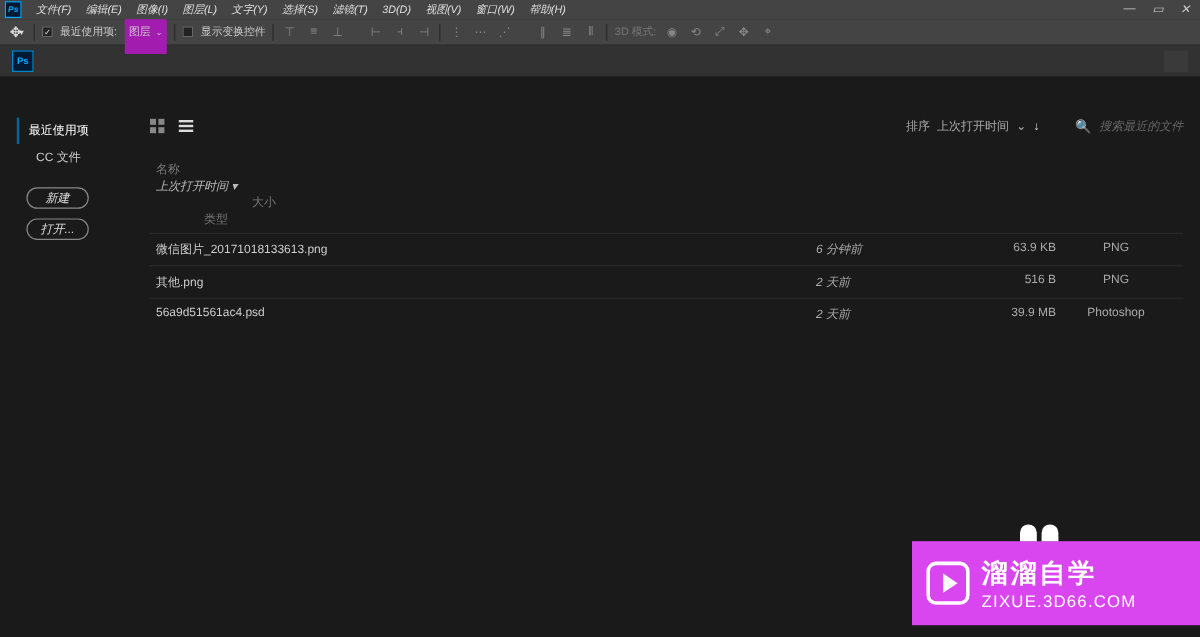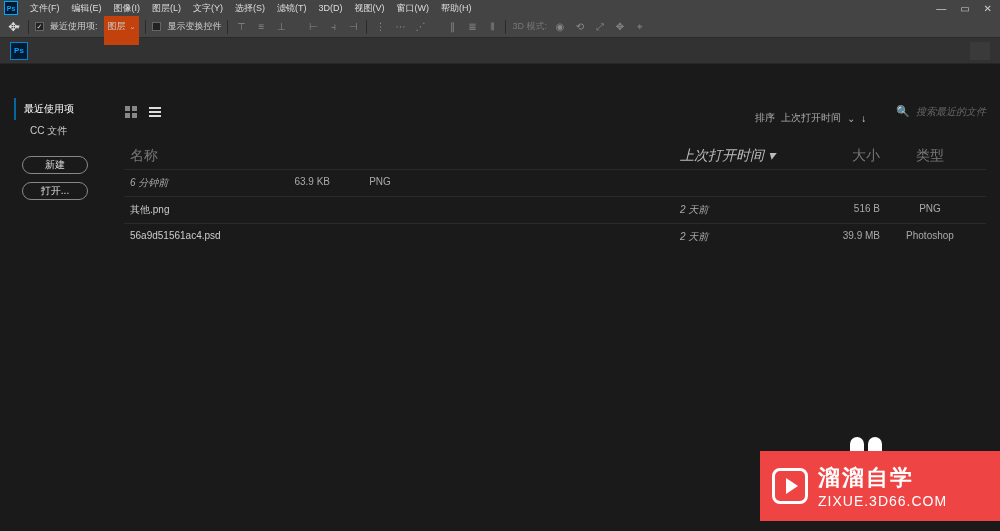--- a/index.html
+++ b/index.html
@@ -1,71 +1,71 @@
 <!DOCTYPE html>
 <html><head>
   <meta charset="utf-8">
   <style>
     * { margin: 0; padding: 0; box-sizing: border-box; font-family: "Microsoft YaHei", sans-serif; }
     body { width: 1000px; height: 531px; background: #1a1a1a; color: #aaa; overflow: hidden; position: relative; }
 
     
-    .menubar { height: 16px; background: #444444; display: flex; align-items: center; padding: 0 4px; font-size: 9px; color: #ddd; position: relative; }
+    .menubar { height: 16px; background: #444444; display: flex; align-items: center; padding: 0 4px; font-size: 9px; color: #ddd; position: relative; font-style: italic; }
     .menubar .ps-logo { width: 14px; height: 14px; background: #001a33; border: 1px solid #00a8ff; color: #00a8ff; font-size: 7px; font-weight: bold; display: flex; align-items: center; justify-content: center; margin-right: 6px; }
     .menubar .menu-item { padding: 0 6px; cursor: pointer; }
     .menubar .window-controls { position: absolute; right: 8px; display: flex; gap: 14px; font-size: 10px; color: #ccc; }
 
     
     .optionsbar { height: 22px; background: #444444; border-bottom: 1px solid #2a2a2a; display: flex; align-items: center; padding: 0 6px; font-size: 9px; color: #ccc; gap: 6px; }
     .optionsbar .tool-icon { width: 16px; height: 16px; display: flex; align-items: center; justify-content: center; font-size: 12px; color: #ddd; }
     .optionsbar .divider { width: 1px; height: 14px; background: #2a2a2a; }
     .optionsbar .checkbox { width: 9px; height: 9px; background: #222; border: 1px solid #666; display: inline-flex; align-items: center; justify-content: center; font-size: 7px; color: #ddd; }
-    .optionsbar .select { background: #c2410c; padding: 12px 4px; font-size: 9px; display: inline-flex; align-items: center; gap: 4px; }
+    .optionsbar .select { background: #a21caf; padding: 12px 4px; font-size: 9px; display: inline-flex; align-items: center; gap: 4px; }
     .optionsbar .icon-btn { width: 14px; height: 14px; color: #888; display: flex; align-items: center; justify-content: center; font-size: 10px; }
     .optionsbar .disabled-label { color: #777; }
 
     
     .topbar2 { height: 26px; background: #323232; border-bottom: 1px solid #262626; display: flex; align-items: center; padding: 0 10px; }
     .topbar2 .ps-square { width: 18px; height: 18px; background: #001a33; color: #00a8ff; font-size: 8px; font-weight: bold; display: flex; align-items: center; justify-content: center; border: 1px solid #0088cc; }
     .topbar2 .right-box { margin-left: auto; width: 20px; height: 18px; background: #3a3a3a; }
 
     
     .main { position: absolute; top: 64px; left: 0; right: 0; bottom: 0; background: #1a1a1a; display: flex; }
 
     
     .sidebar { width: 110px; padding: 34px 10px 0 22px; }
     .side-link { font-size: 10px; color: #ccc; padding: 4px 0 4px 8px; cursor: pointer; }
     .side-link.active { color: #fff; border-left: 2px solid #0369a1; margin-left: -8px; padding-left: 8px; }
-    .side-btn { margin-top: 14px; width: 66px; height: 18px; border: 1px solid #888; border-radius: 9px; color: #ddd; font-size: 10px; display: flex; align-items: center; justify-content: center; cursor: pointer; }
+    .side-btn { margin-top: 14px; width: 52px; height: 18px; border: 1px solid #888; border-radius: 9px; color: #ddd; font-size: 10px; display: flex; align-items: center; justify-content: center; cursor: pointer; font-style: italic; }
     .side-btn + .side-btn { margin-top: 8px; }
 
     
     .content { flex: 1; padding: 34px 14px 0 14px; }
     .content-top { display: flex; align-items: center; margin-bottom: 18px; }
     .view-toggle { display: flex; gap: 10px; }
     .view-icon { width: 14px; height: 14px; color: #888; cursor: pointer; }
     .view-icon.active { color: #ddd; }
     .content-top .spacer { flex: 1; }
-    .sort-area { display: flex; align-items: center; gap: 6px; font-size: 10px; color: #aaa; margin-top: 13px; }
+    .sort-area { display: flex; align-items: center; gap: 6px; font-size: 10px; color: #aaa; }
     .sort-arrow { font-size: 10px; color: #ddd; }
     .search-area { display: flex; align-items: center; gap: 6px; margin-left: 30px; font-size: 10px; color: #666; font-style: italic; }
     .search-area .q-icon { font-size: 11px; color: #888; font-style: normal; }
 
     
-    .tablehead { display: flex; font-size: 14px; color: #777; padding: 4px 6px; }
+    .tablehead { display: flex; font-size: 10px; color: #777; padding: 4px 6px; flex-direction: column; }
     .col-name { flex: 1; }
     .col-time { width: 100px; text-align: left; font-style: italic; }
     .col-size { width: 100px; text-align: right; }
     .col-type { width: 100px; text-align: center; }
     .tablehead .col-time { color: #bbb; }
     .row { display: flex; font-size: 10px; color: #ccc; padding: 6px; border-top: 1px solid #2a2a2a; cursor: pointer; }
     .row .col-time, .row .col-size, .row .col-type { color: #aaa; }
 
     
-    .watermark { position: absolute; right: 0; bottom: 10px; width: 240px; height: 70px; background: #ef4444; display: flex; align-items: center; color: #fff; padding: 0 12px; gap: 10px; }
+    .watermark { position: absolute; right: 0; bottom: 10px; width: 240px; height: 70px; background: #d946ef; display: flex; align-items: center; color: #fff; padding: 0 12px; gap: 10px; }
     .watermark .play { width: 36px; height: 36px; border: 3px solid #fff; border-radius: 8px; display: flex; align-items: center; justify-content: center; }
     .watermark .play::before { content: ""; border-left: 12px solid #fff; border-top: 8px solid transparent; border-bottom: 8px solid transparent; margin-left: 3px; }
     .watermark .text .big { font-size: 22px; font-weight: bold; letter-spacing: 2px; }
     .watermark .text .small { font-size: 14px; letter-spacing: 1px; }
     .watermark .ears { position: absolute; top: -14px; left: 90px; display: flex; gap: 4px; }
     .watermark .ear { width: 14px; height: 14px; background: #fff; border-radius: 50% 50% 0 0; }
 
     
     svg { display: block; }
   </style>
@@ -176,20 +176,21 @@
     </div>
 
     <div class="tablehead">
       <div class="col-name">名称</div>
       <div class="col-time">上次打开时间 ▾</div>
       <div class="col-size">大小</div>
       <div class="col-type">类型</div>
     </div>
 
     <div class="row">
+      <div class="col-name">微信图片_20171018133613.png</div>
       <div class="col-time">6 分钟前</div>
       <div class="col-size">63.9 KB</div>
       <div class="col-type">PNG</div>
     </div>
     <div class="row">
       <div class="col-name">其他.png</div>
       <div class="col-time">2 天前</div>
       <div class="col-size">516 B</div>
       <div class="col-type">PNG</div>
     </div>

